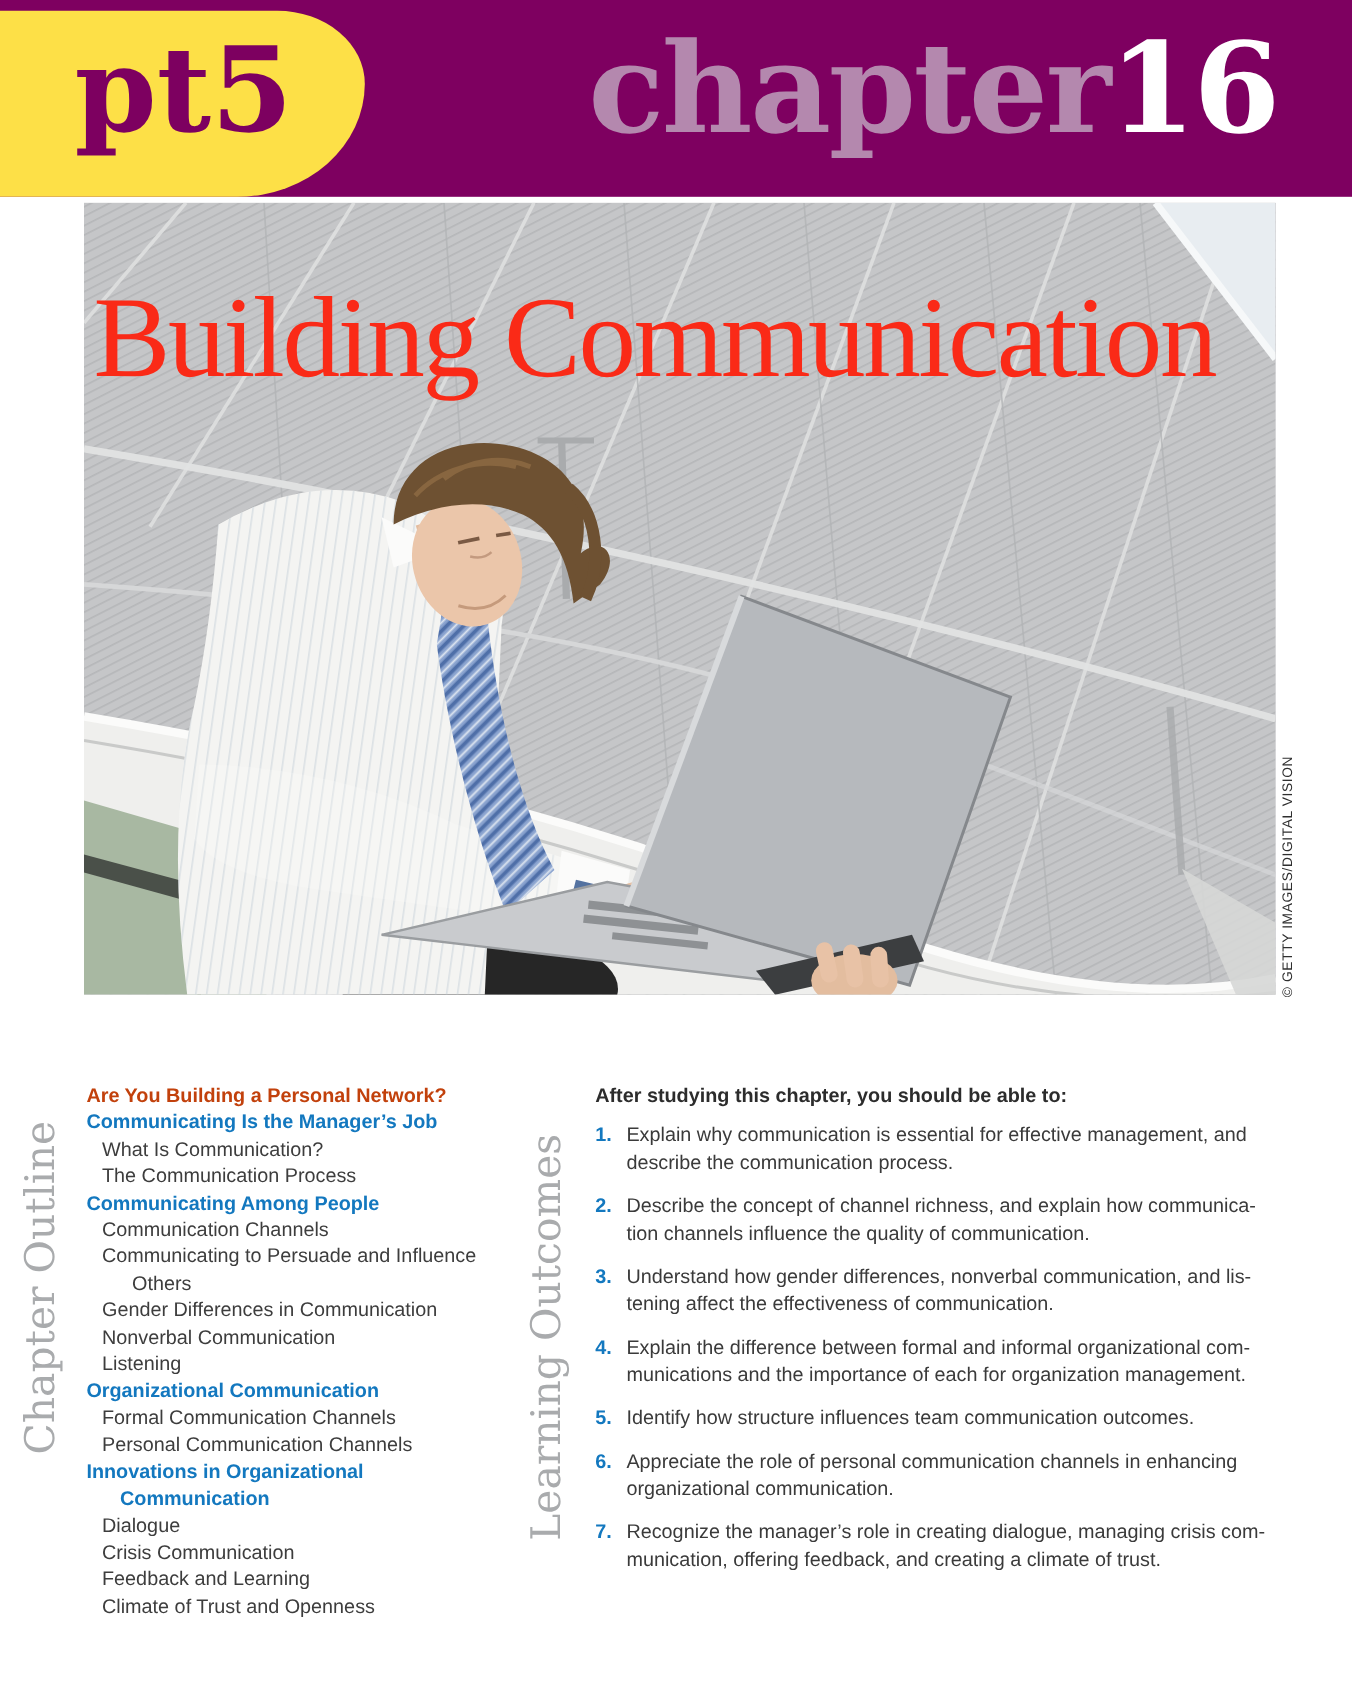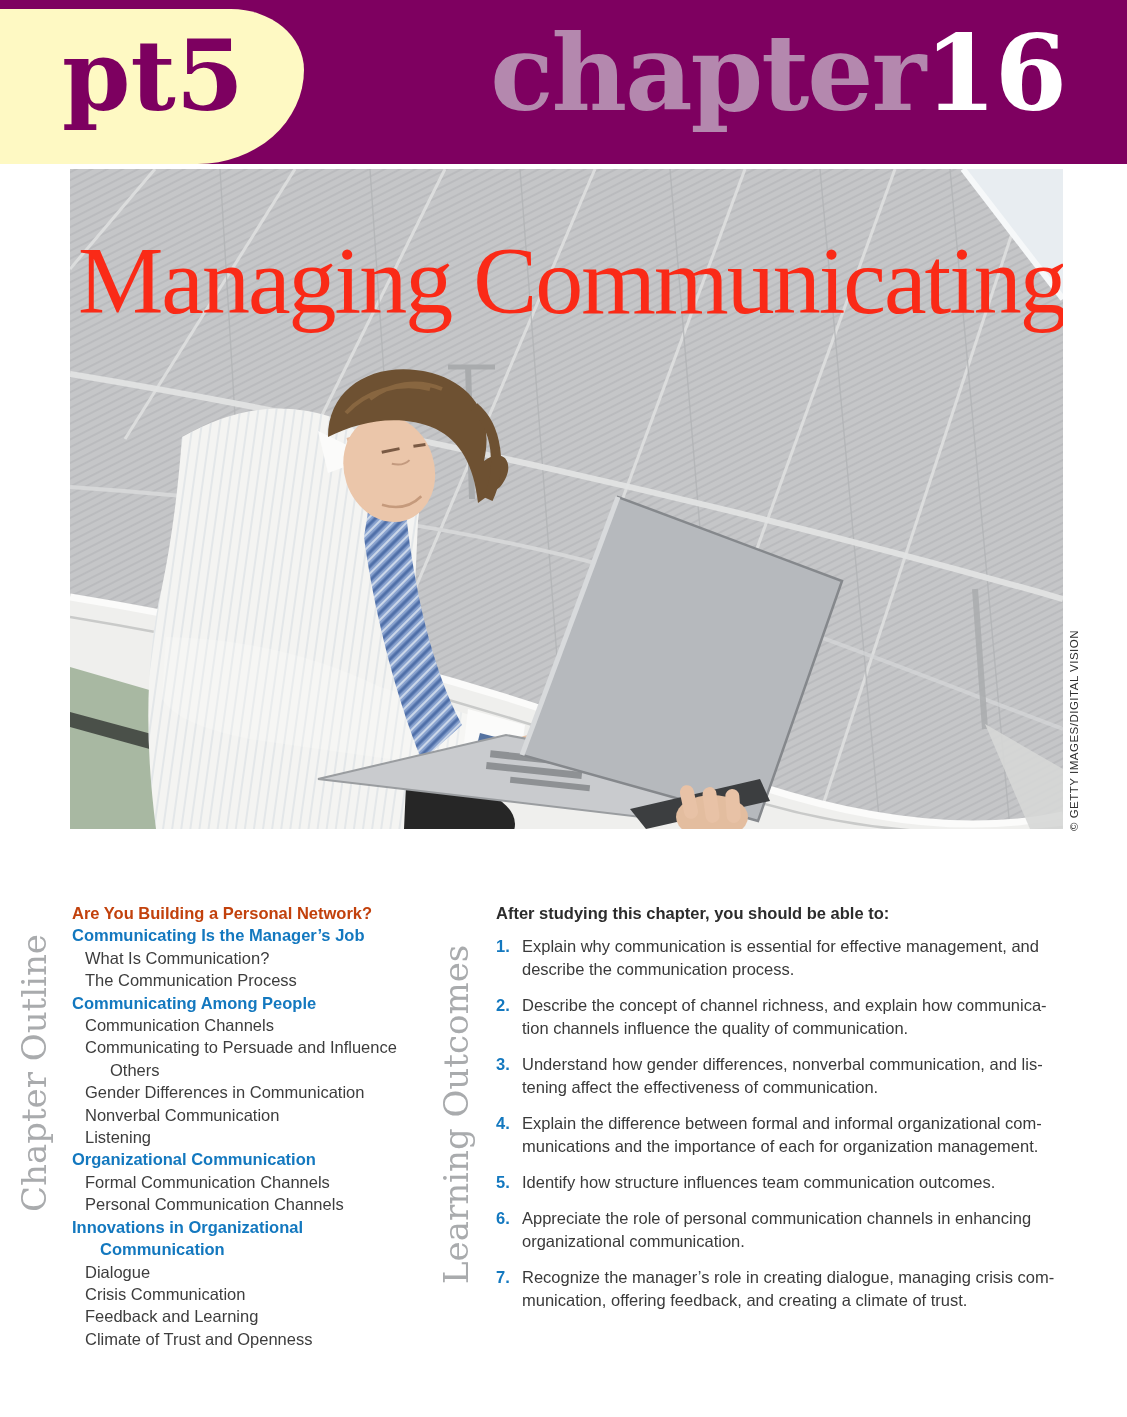--- a/index.html
+++ b/index.html
@@ -1,21 +1,21 @@
 <!DOCTYPE html>
 <html><head>
 <meta charset="utf-8">
 <style>
   html,body{margin:0;padding:0;background:#ffffff;}
   .page{position:relative;width:1127px;height:1417px;background:#ffffff;overflow:hidden;
         font-family:"Liberation Sans",sans-serif;}
 
   
   .banner{position:absolute;left:0;top:0;width:1127px;height:164px;background:#7e0060;}
-  .banner-blob{position:absolute;left:0;top:9px;width:304px;height:155px;background:#fef9c3;
+  .banner-blob{position:absolute;left:0;top:9px;width:304px;height:155px;background:#fde047;
                border-radius:0 120px 175px 0 / 0 100px 155px 0;}
   .pt-label{position:absolute;left:62px;top:18px;line-height:1;
             font-family:"DejaVu Serif",serif;font-weight:700;font-size:98px;color:#7d0060;}
   .chapter-title{position:absolute;right:62px;top:22px;line-height:1;white-space:nowrap;
                  font-family:"DejaVu Serif",serif;font-size:104px;letter-spacing:-2px;font-weight:bold;}
   .chapter-word{color:#b488ae;}
   .chapter-num{color:#ffffff;}
 
   
   .hero{position:absolute;left:70px;top:169px;width:993px;height:660px;overflow:hidden;background:#c5c6c8;}
@@ -168,21 +168,21 @@
         </g>
         <polygon points="452,586 548,328 772,412 688,652" fill="#b6b9bd" stroke="#85888c" stroke-width="2.5"></polygon>
         <line x1="452" y1="586" x2="548" y2="328" stroke="#d8dadc" stroke-width="5"></line>
         <polygon points="560,640 690,610 700,632 576,660" fill="#3c3e40"></polygon>
         <ellipse cx="642" cy="648" rx="36" ry="22" fill="#e3bd9f"></ellipse>
         <rect x="612" y="616" width="14" height="34" rx="7" fill="#e8c2a6" transform="rotate(-12 619 633)"></rect>
         <rect x="634" y="618" width="14" height="36" rx="7" fill="#e8c2a6" transform="rotate(-8 641 636)"></rect>
         <rect x="656" y="620" width="14" height="34" rx="7" fill="#e8c2a6" transform="rotate(-4 663 637)"></rect>
       </g>
     </svg>
-    <div class="hero-title">Managing Communicating</div>
+    <div class="hero-title">Building Communication</div>
   </div>
 
   <div class="credit">© GETTY IMAGES/DIGITAL VISION</div>
 
   <div class="vert outline-label">Chapter Outline</div>
   <div class="outline-list">
       <div class="ol-item ol-feature">Are You Building a Personal Network?</div>
       <div class="ol-item ol-heading">Communicating Is the Manager’s Job</div>
       <div class="ol-item ol-sub">What Is Communication?</div>
       <div class="ol-item ol-sub">The Communication Process</div>

